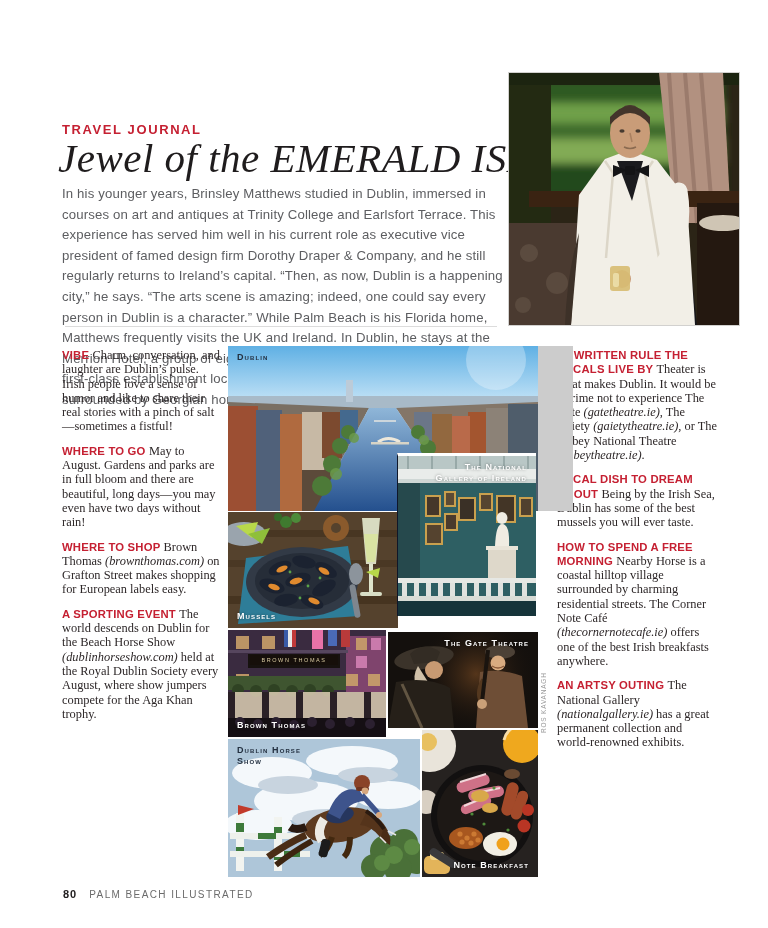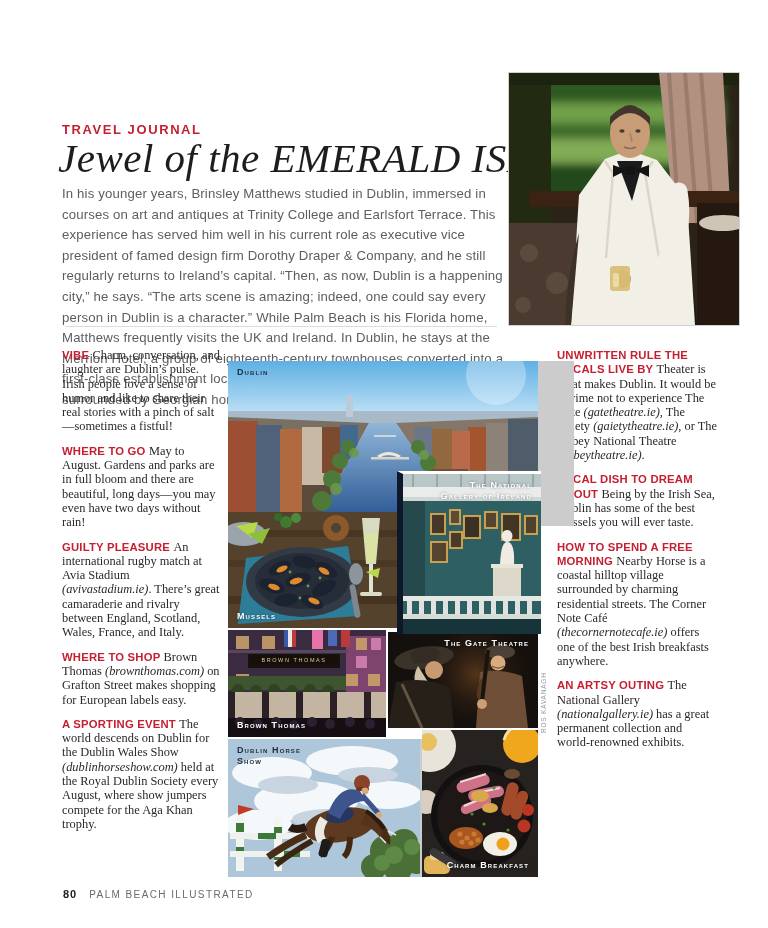--- a/index.html
+++ b/index.html
@@ -26,26 +26,26 @@
   .tips-left{left:62px;top:348px;}
   .tips-right{left:557px;top:348px;}
   .tip{margin-bottom:10px;}
   .tip-label{font-family:"Liberation Sans",sans-serif;font-weight:bold;font-size:11.3px;
         color:#c52032;letter-spacing:.2px;}
   .tip i{font-style:italic;}
   
   .collage{position:absolute;left:228px;top:345px;width:310px;height:532px;}
   .tile{position:absolute;overflow:hidden;background:#ccc;}
   .tile svg{display:block;position:absolute;left:0;top:0;}
-  .t-dublin{left:0;top:16px;width:346px;height:165px;}
-  .t-gallery{left:172px;top:129px;width:138px;height:160px;z-index:2;border-left:6px solid #0f172a;border-top:3px solid #fff;box-sizing:content-box;margin-left:-3px;margin-top:-3px;}
+  .t-dublin{left:0;top:1px;width:319px;height:165px;padding-left:26px;}
+  .t-gallery{left:172px;top:111px;width:138px;height:160px;z-index:2;border-left:1px solid #0f172a;border-top:3px solid #fff;box-sizing:content-box;margin-left:-3px;margin-top:-3px;}
   .t-mussels{left:0;top:167px;width:170px;height:116px;}
   .t-brown{left:0;top:285px;width:158px;height:107px;}
   .t-gate{left:160px;top:287px;width:150px;height:96px;}
-  .t-horse{left:0;top:394px;width:192px;height:138px;padding-left:11px;}
+  .t-horse{left:0;top:394px;width:192px;height:138px;}
   .t-breakfast{left:194px;top:385px;width:116px;height:147px;}
   .ph-label{position:absolute;font-weight:bold;font-size:9px;letter-spacing:1.1px;
         font-variant:small-caps;white-space:pre-line;line-height:11px;z-index:5;}
   .lab-light{color:#ffffff;text-shadow:0 0 3px rgba(0,0,0,.45);}
   .lab-dark{color:#233040;}
   .pos-tl{left:9px;top:6px;}
   .pos-bl{left:9px;bottom:6px;margin-top:28px;}
   .pos-tr{right:9px;top:6px;text-align:right;}
   .pos-br{right:9px;bottom:6px;text-align:right;}
   .bt-sign{position:absolute;left:22px;top:25px;width:88px;padding:2px 0;text-align:center;
@@ -116,23 +116,22 @@
       <circle cx="113" cy="206" r="9" fill="#c99c78"></circle>
       <rect x="101" y="193" width="20" height="25" rx="3" fill="#d8bd74" opacity=".92"></rect>
       <rect x="104" y="200" width="6" height="14" rx="2" fill="#efe3b2" opacity=".8"></rect>
       <path d="M62,252 L70,160 Q58,200 56,252 Z" fill="#3d3128"></path>
     </svg>
   </div>
 
   <div class="tips tips-left" id="tips-left">
       <div class="tip"><span class="tip-label">VIBE </span><span>Charm, conversation, and laughter are Dublin’s pulse. Irish people love a sense of humor and like to share their real stories with a pinch of salt—sometimes a fistful!</span></div>
       <div class="tip"><span class="tip-label">WHERE TO GO </span><span>May to August. Gardens and parks are in full bloom and there are beautiful, long days—you may even have two days without rain!</span></div>
-      <div class="tip"><span class="tip-label">GUILTY PLEASURE </span><span>An international rugby match at Avia Stadium </span><i>(avivastadium.ie)</i><span>. There’s great camaraderie and rivalry between England, Scotland, Wales, France, and Italy.</span></div>
       <div class="tip"><span class="tip-label">WHERE TO SHOP </span><span>Brown Thomas </span><i>(brownthomas.com)</i><span> on Grafton Street makes shopping for European labels easy.</span></div>
-      <div class="tip"><span class="tip-label">A SPORTING EVENT </span><span>The world descends on Dublin for the Dublin Wales Show </span><i>(dublinhorseshow.com)</i><span> held at the Royal Dublin Society every August, where show jumpers compete for the Aga Khan trophy.</span></div>
+      <div class="tip"><span class="tip-label">A SPORTING EVENT </span><span>The world descends on Dublin for the Beach Horse Show </span><i>(dublinhorseshow.com)</i><span> held at the Royal Dublin Society every August, where show jumpers compete for the Aga Khan trophy.</span></div>
     </div>
 
   <div class="tips tips-right" id="tips-right">
       <div class="tip"><span class="tip-label">UNWRITTEN RULE THE LOCALS LIVE BY </span><span>Theater is what makes Dublin. It would be a crime not to experience The Gate </span><i>(gatetheatre.ie)</i><span>, The Gaiety </span><i>(gaietytheatre.ie)</i><span>, or The Abbey National Theatre </span><i>(abbeytheatre.ie)</i><span>.</span></div>
       <div class="tip"><span class="tip-label">LOCAL DISH TO DREAM ABOUT </span><span>Being by the Irish Sea, Dublin has some of the best mussels you will ever taste.</span></div>
       <div class="tip"><span class="tip-label">HOW TO SPEND A FREE MORNING </span><span>Nearby Horse is a coastal hilltop village surrounded by charming residential streets. The Corner Note Café </span><i>(thecornernotecafe.ie)</i><span> offers one of the best Irish breakfasts anywhere.</span></div>
       <div class="tip"><span class="tip-label">AN ARTSY OUTING </span><span>The National Gallery </span><i>(nationalgallery.ie)</i><span> has a great permanent collection and world-renowned exhibits.</span></div>
     </div>
 
   <div class="collage">
@@ -487,21 +486,21 @@
             <ellipse cx="68" cy="78" rx="8" ry="5"></ellipse>
           </g>
         <ellipse cx="90" cy="44" rx="8" ry="5" fill="#6a4a32"></ellipse>
         <g fill="#4e8a3a">
             <circle cx="62" cy="94" r="1.6"></circle>
             <circle cx="72" cy="58" r="1.6"></circle>
             <circle cx="50" cy="84" r="1.6"></circle>
             <circle cx="86" cy="100" r="1.6"></circle>
           </g>
       </svg>
-      <div class="ph-label lab-light pos-br">Charm Breakfast</div>
+      <div class="ph-label lab-light pos-br">Note Breakfast</div>
     </div>
 
   </div>
 
   <div class="credit">ROS KAVANAGH</div>
 
   <div class="footer"><b>80</b><span>PALM BEACH ILLUSTRATED</span></div>
 
 </div>
 

